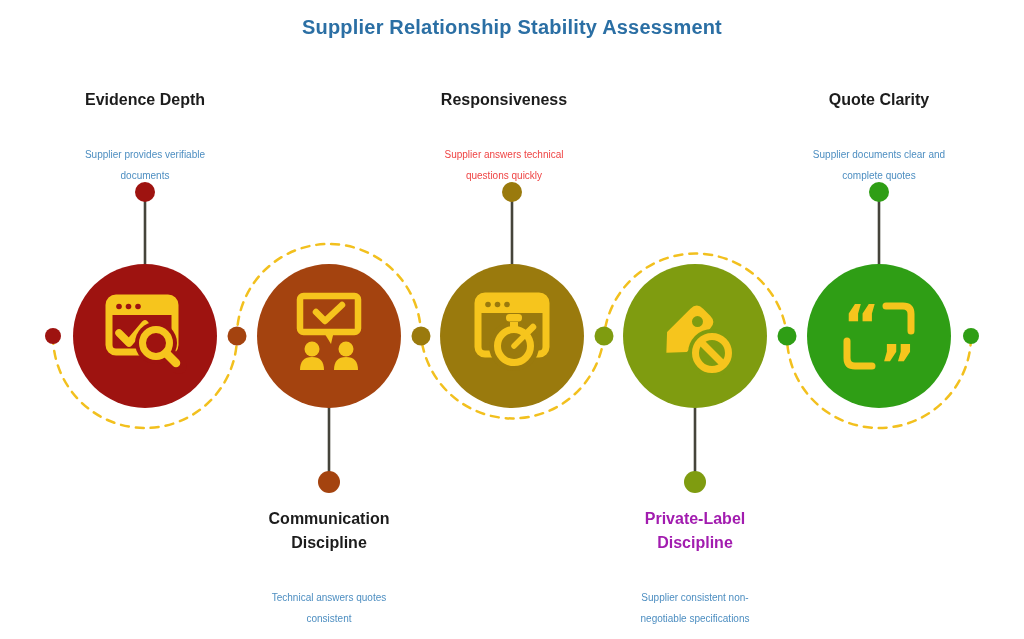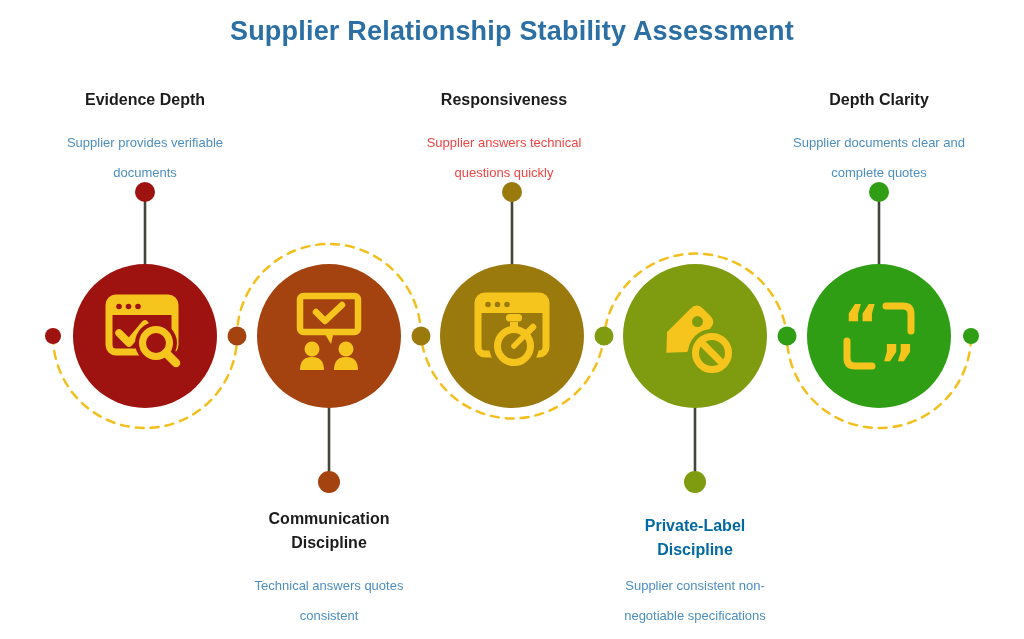--- a/index.html
+++ b/index.html
@@ -3,26 +3,26 @@
 <meta charset="utf-8">
 <style>
   html,body{margin:0;padding:0;}
   body{
     width:1024px;height:639px;position:relative;overflow:hidden;
     background:#ffffff;
     font-family:"Liberation Sans","DejaVu Sans",sans-serif;
   }
   .page-title{
     position:absolute;top:16px;left:0;width:1024px;
-    text-align:center;font-size:27px;font-weight:700;letter-spacing:.2px;
+    text-align:center;font-size:20px;font-weight:700;letter-spacing:.2px;
   }
   .diagram-svg{position:absolute;top:0;left:0;}
   .node-text{position:absolute;text-align:center;white-space:pre-line;}
   .node-title{font-size:16px;line-height:24px;font-weight:700;color:#1c1c1c;}
-  .node-desc{font-size:13px;line-height:30px;color:#4d8ec1;margin-top:0;}
+  .node-desc{font-size:10px;line-height:21px;color:#4d8ec1;margin-top:16px;}
   
   .col1{left:15px;width:260px;}
   .col2{left:199px;width:260px;}
   .col3{left:374px;width:260px;}
   .col4{left:560px;width:270px;}
   .col5{left:749px;width:260px;}
   .row-top-title{top:88px;}
   .row-top-desc{top:128px;}
   .row-bottom-title{top:507px;}
   .row-bottom-desc{top:571px;}
@@ -124,25 +124,25 @@
 </svg>
 
 <div class="node-text node-title col1 row-top-title" style="color: rgb(28, 28, 28);">Evidence Depth</div>
 <div class="node-text node-desc col1 row-top-desc" style="color: rgb(77, 142, 193);">Supplier provides verifiable
 documents</div>
 
 <div class="node-text node-title col3 row-top-title" style="color: rgb(28, 28, 28);">Responsiveness</div>
 <div class="node-text node-desc col3 row-top-desc" style="color: #ef4444;">Supplier answers technical
 questions quickly</div>
 
-<div class="node-text node-title col5 row-top-title" style="color: rgb(28, 28, 28);">Depth Clarity</div>
+<div class="node-text node-title col5 row-top-title" style="color: rgb(28, 28, 28);">Quote Clarity</div>
 <div class="node-text node-desc col5 row-top-desc" style="color: rgb(77, 142, 193);">Supplier documents clear and
 complete quotes</div>
 
 <div class="node-text node-title col2 row-bottom-title" style="color: rgb(28, 28, 28);">Communication
 Discipline</div>
 <div class="node-text node-desc col2 row-bottom-desc" style="color: rgb(77, 142, 193);">Technical answers quotes
 consistent</div>
 
-<div class="node-text node-title col4 row-bottom-title" style="color: #0369a1; margin-top: 7px;">Private-Label
+<div class="node-text node-title col4 row-bottom-title" style="color: #a21caf;">Private-Label
 Discipline</div>
 <div class="node-text node-desc col4 row-bottom-desc" style="color: rgb(77, 142, 193);">Supplier consistent non-
 negotiable specifications</div>
 
 </body></html>

